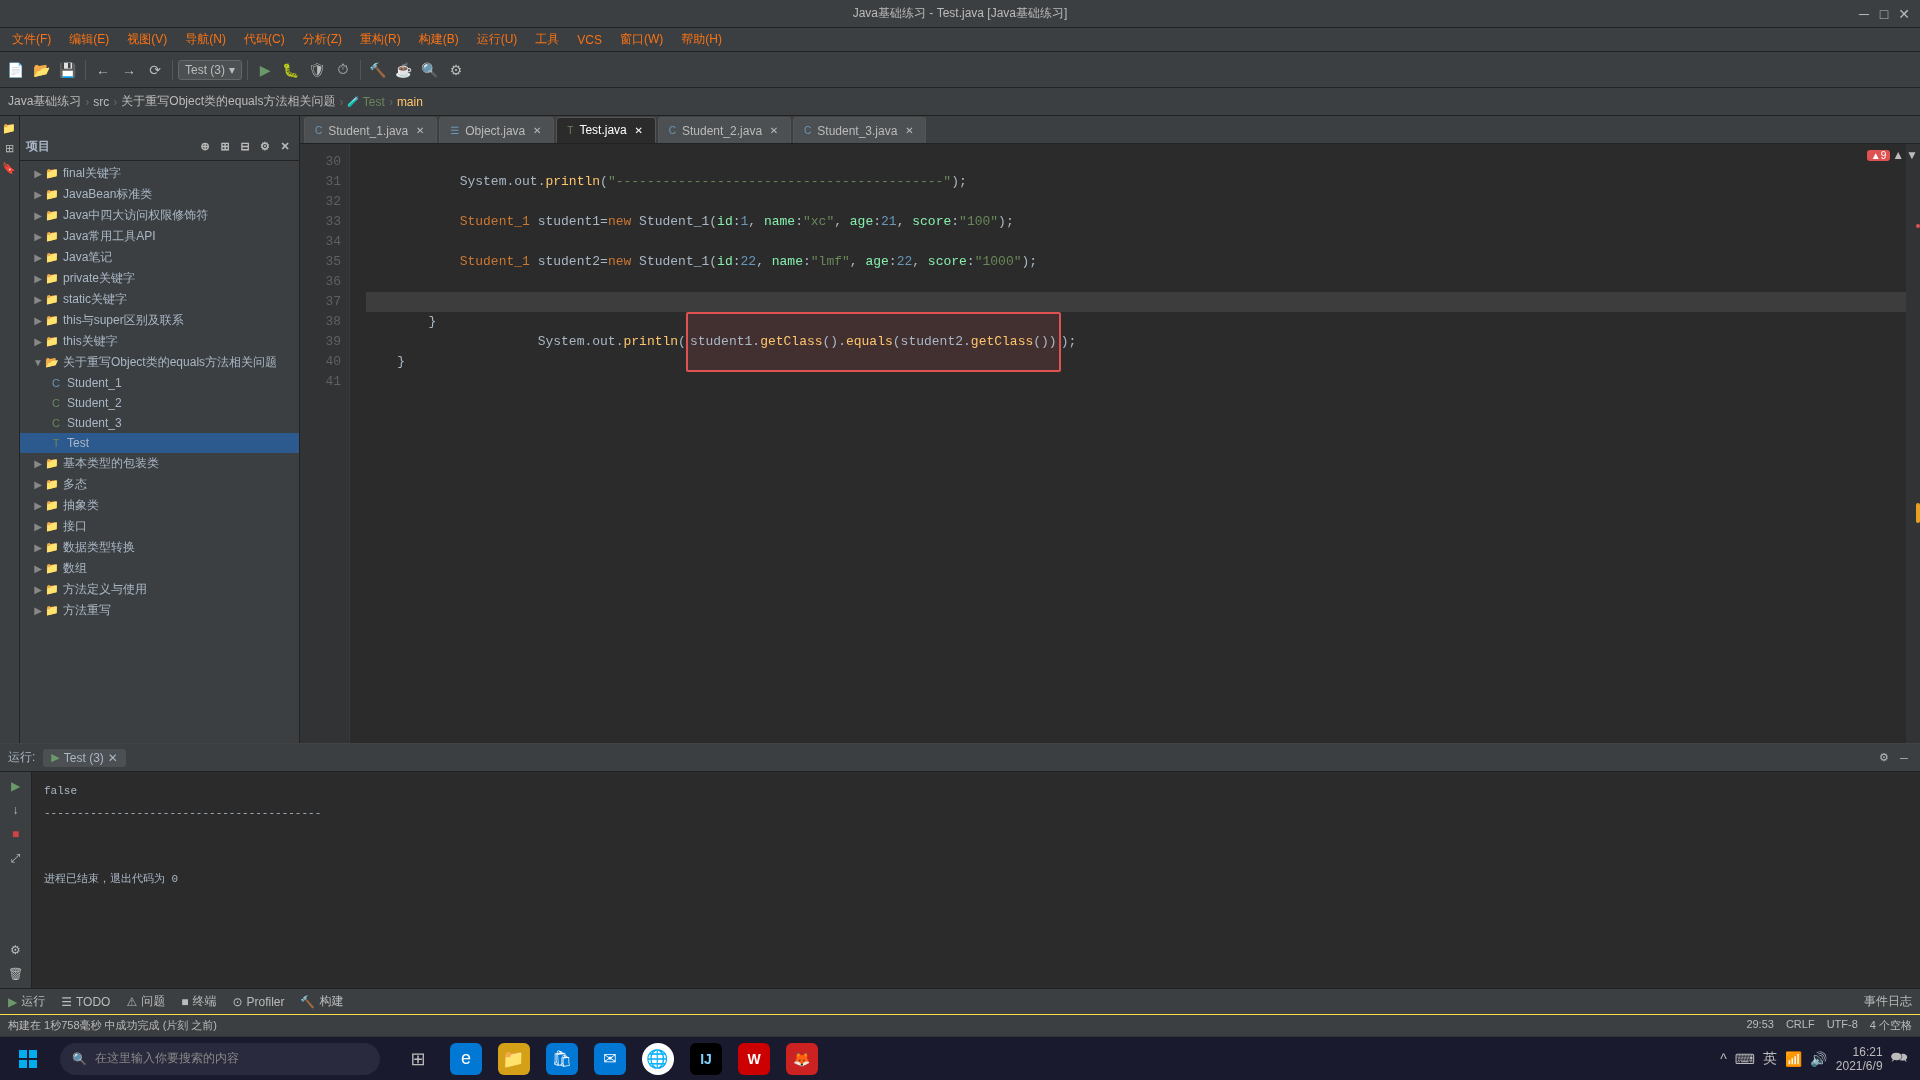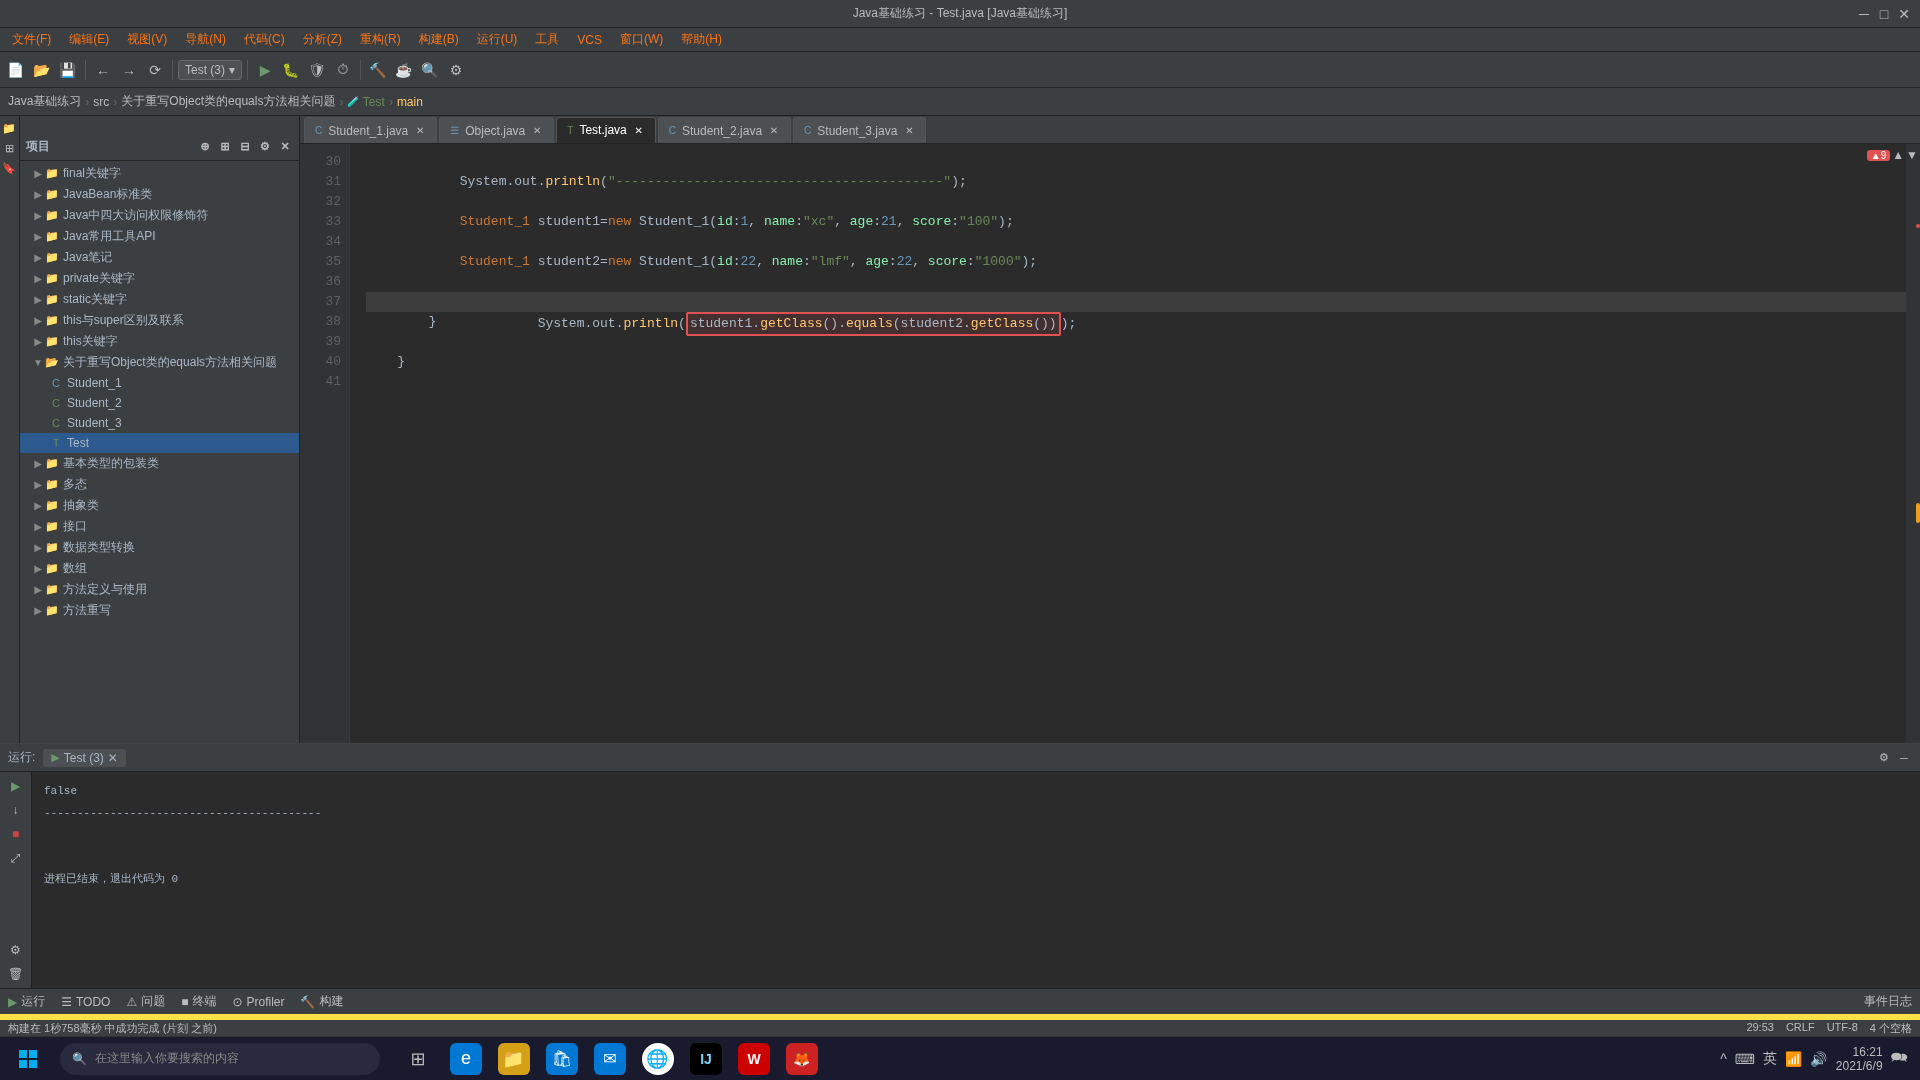--- a/index.html
+++ b/index.html
@@ -102,21 +102,21 @@
     .str { color: #6a8759; }
     .num { color: #6897bb; }
     .method { color: #ffc66d; }
     .var { color: #a9b7c6; }
     .param-name { color: #86efac; }
     .highlight-line {
       background: #3d3d3d; display: block; position: relative;
     }
     .highlight-box {
       border: 2px solid #e05252; background: rgba(200,80,80,0.15);
-      display: inline-block; border-radius: 2px; padding: 0 2px;
+      display: inline-block; border-radius: 2px; padding: 18px 2px;
     }
 
     
     #right-gutter { width: 14px; background: #313335; position: relative; }
     .gutter-mark { position: absolute; right: 0; width: 4px; height: 4px; background: #e05252; border-radius: 2px; }
 
     
     #bottom-panel { height: 245px; background: #f9a8d4; border-top: 1px solid #444; display: flex; flex-direction: column; }
     #run-panel-header {
       height: 28px; background: #3c3f41; display: flex; align-items: center; padding: 0 8px; gap: 8px;
@@ -136,21 +136,21 @@
     }
     .output-line { line-height: 22px; }
     .output-dashes { color: #a9b7c6; }
     .output-true { color: #cc7832; }
     .true-box { border: 2px solid #e05252; display: inline-block; padding: 2px 8px; border-radius: 2px; }
     .output-process { color: #a9b7c6; }
 
     
     #status-bar {
       height: 22px; background: #3c3f41; display: flex; align-items: center;
-      border-top: 6px solid #fde047; padding: 0 8px; gap: 12px; font-size: 11px; color: #bbb;
+      border-top: 1px solid #fde047; padding: 0 8px; gap: 12px; font-size: 11px; color: #bbb;
     }
     #bottom-toolbar {
       height: 26px; background: #3c3f41; display: flex; align-items: center;
       border-top: 1px solid #222; padding: 0 8px; gap: 16px; font-size: 12px; color: #bbb;
     }
     .bottom-tool-item { display: flex; align-items: center; gap: 4px; cursor: pointer; }
     .status-right { margin-left: auto; display: flex; gap: 12px; }
 
     
     #taskbar {

